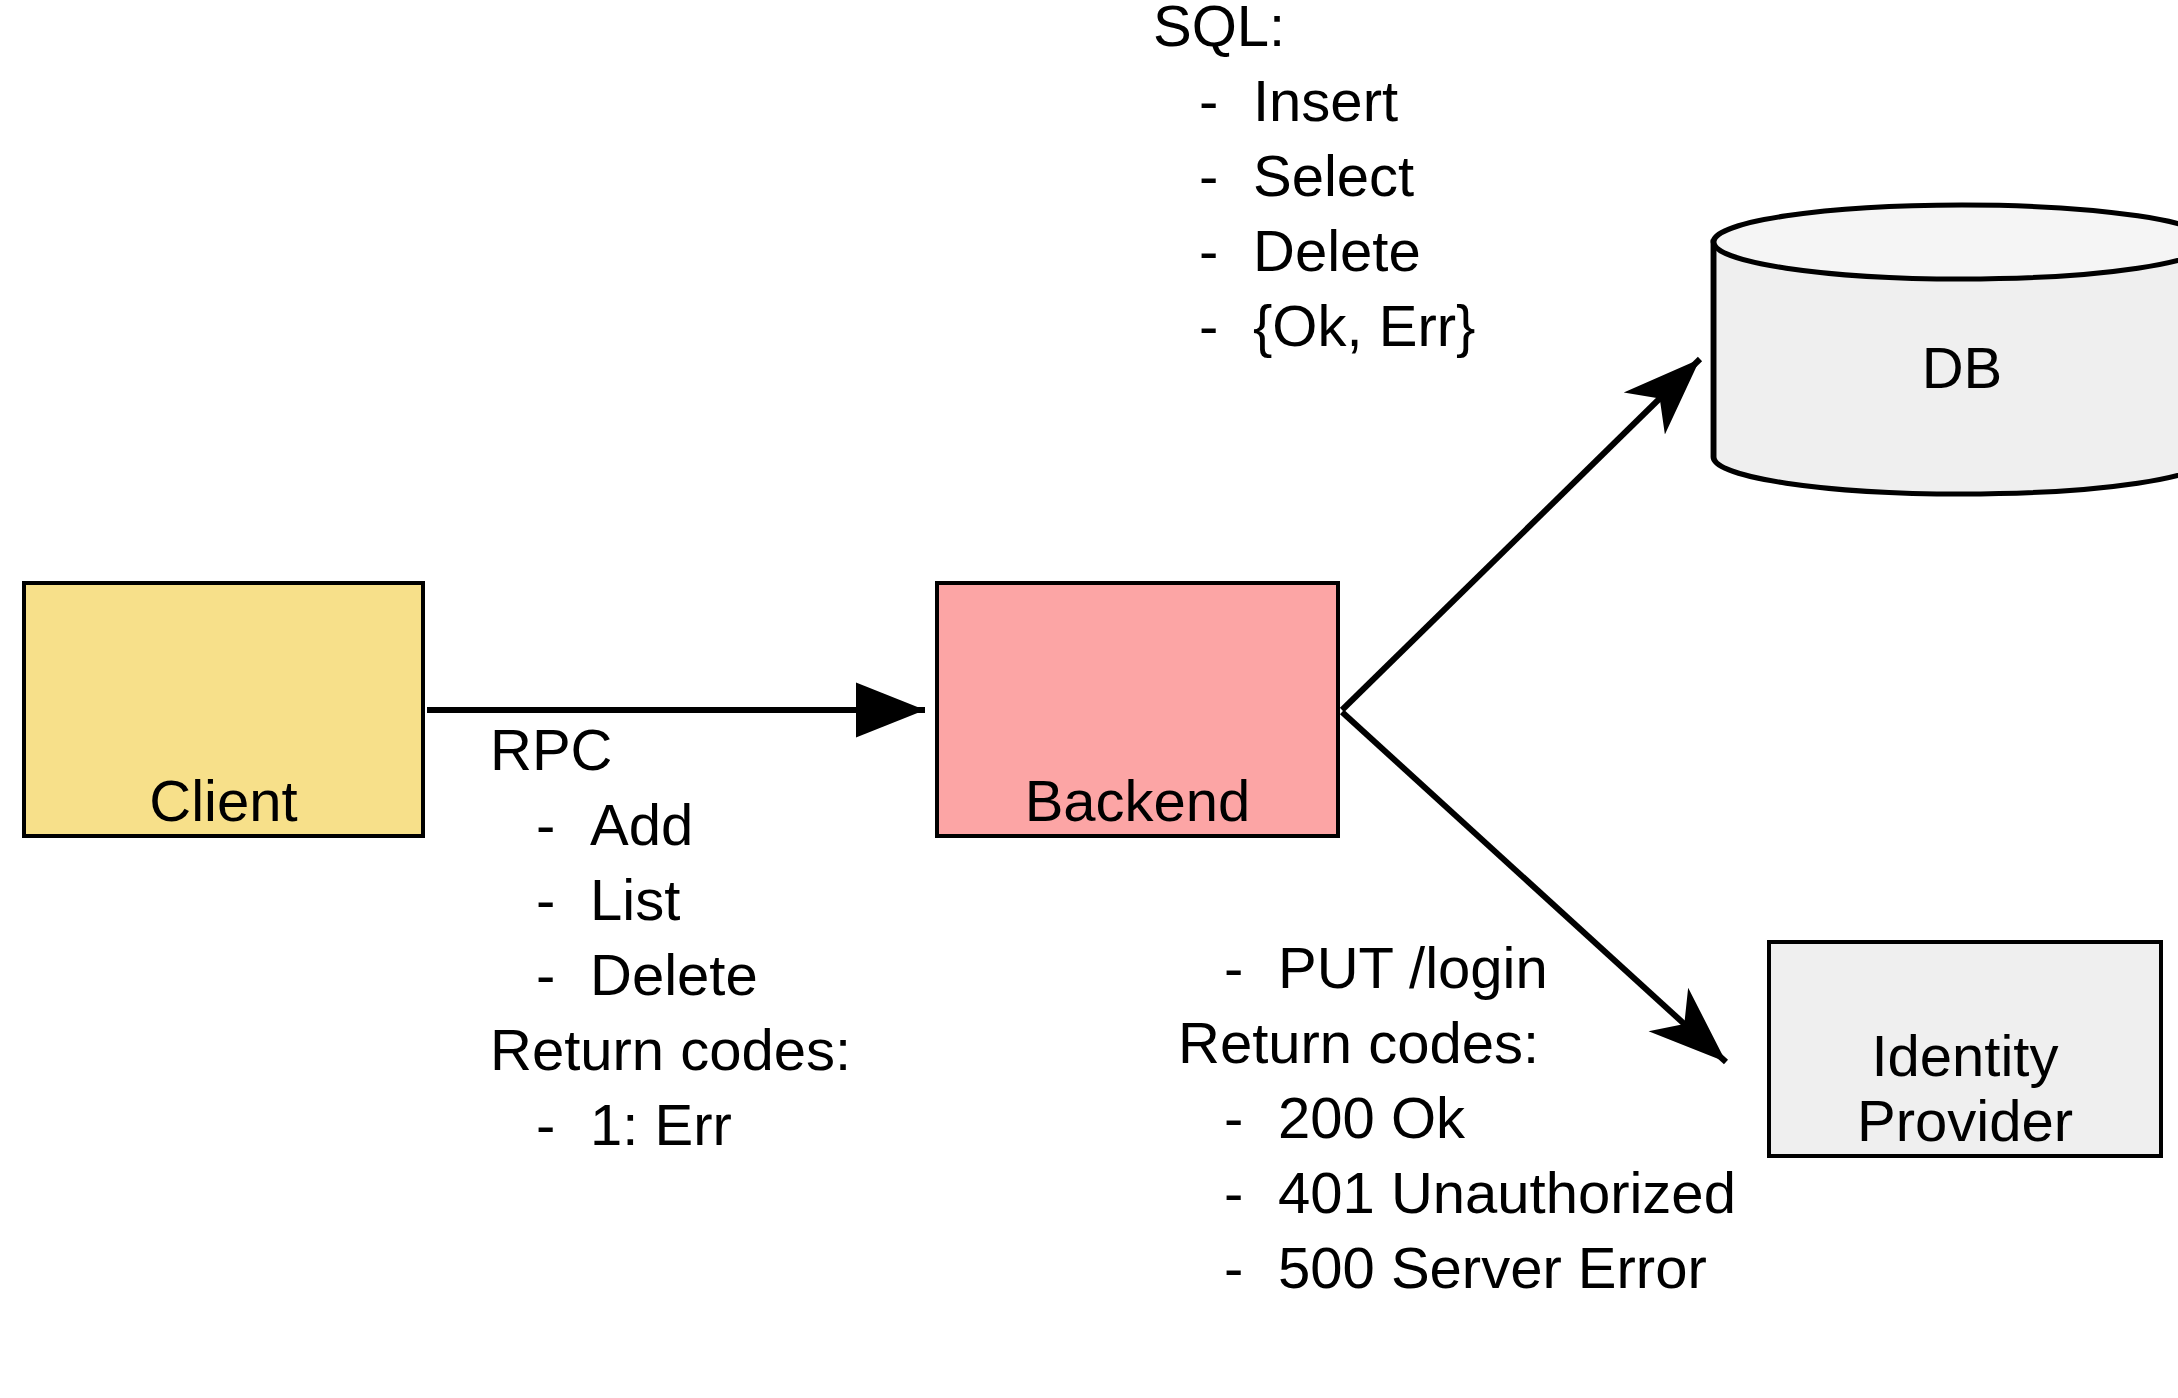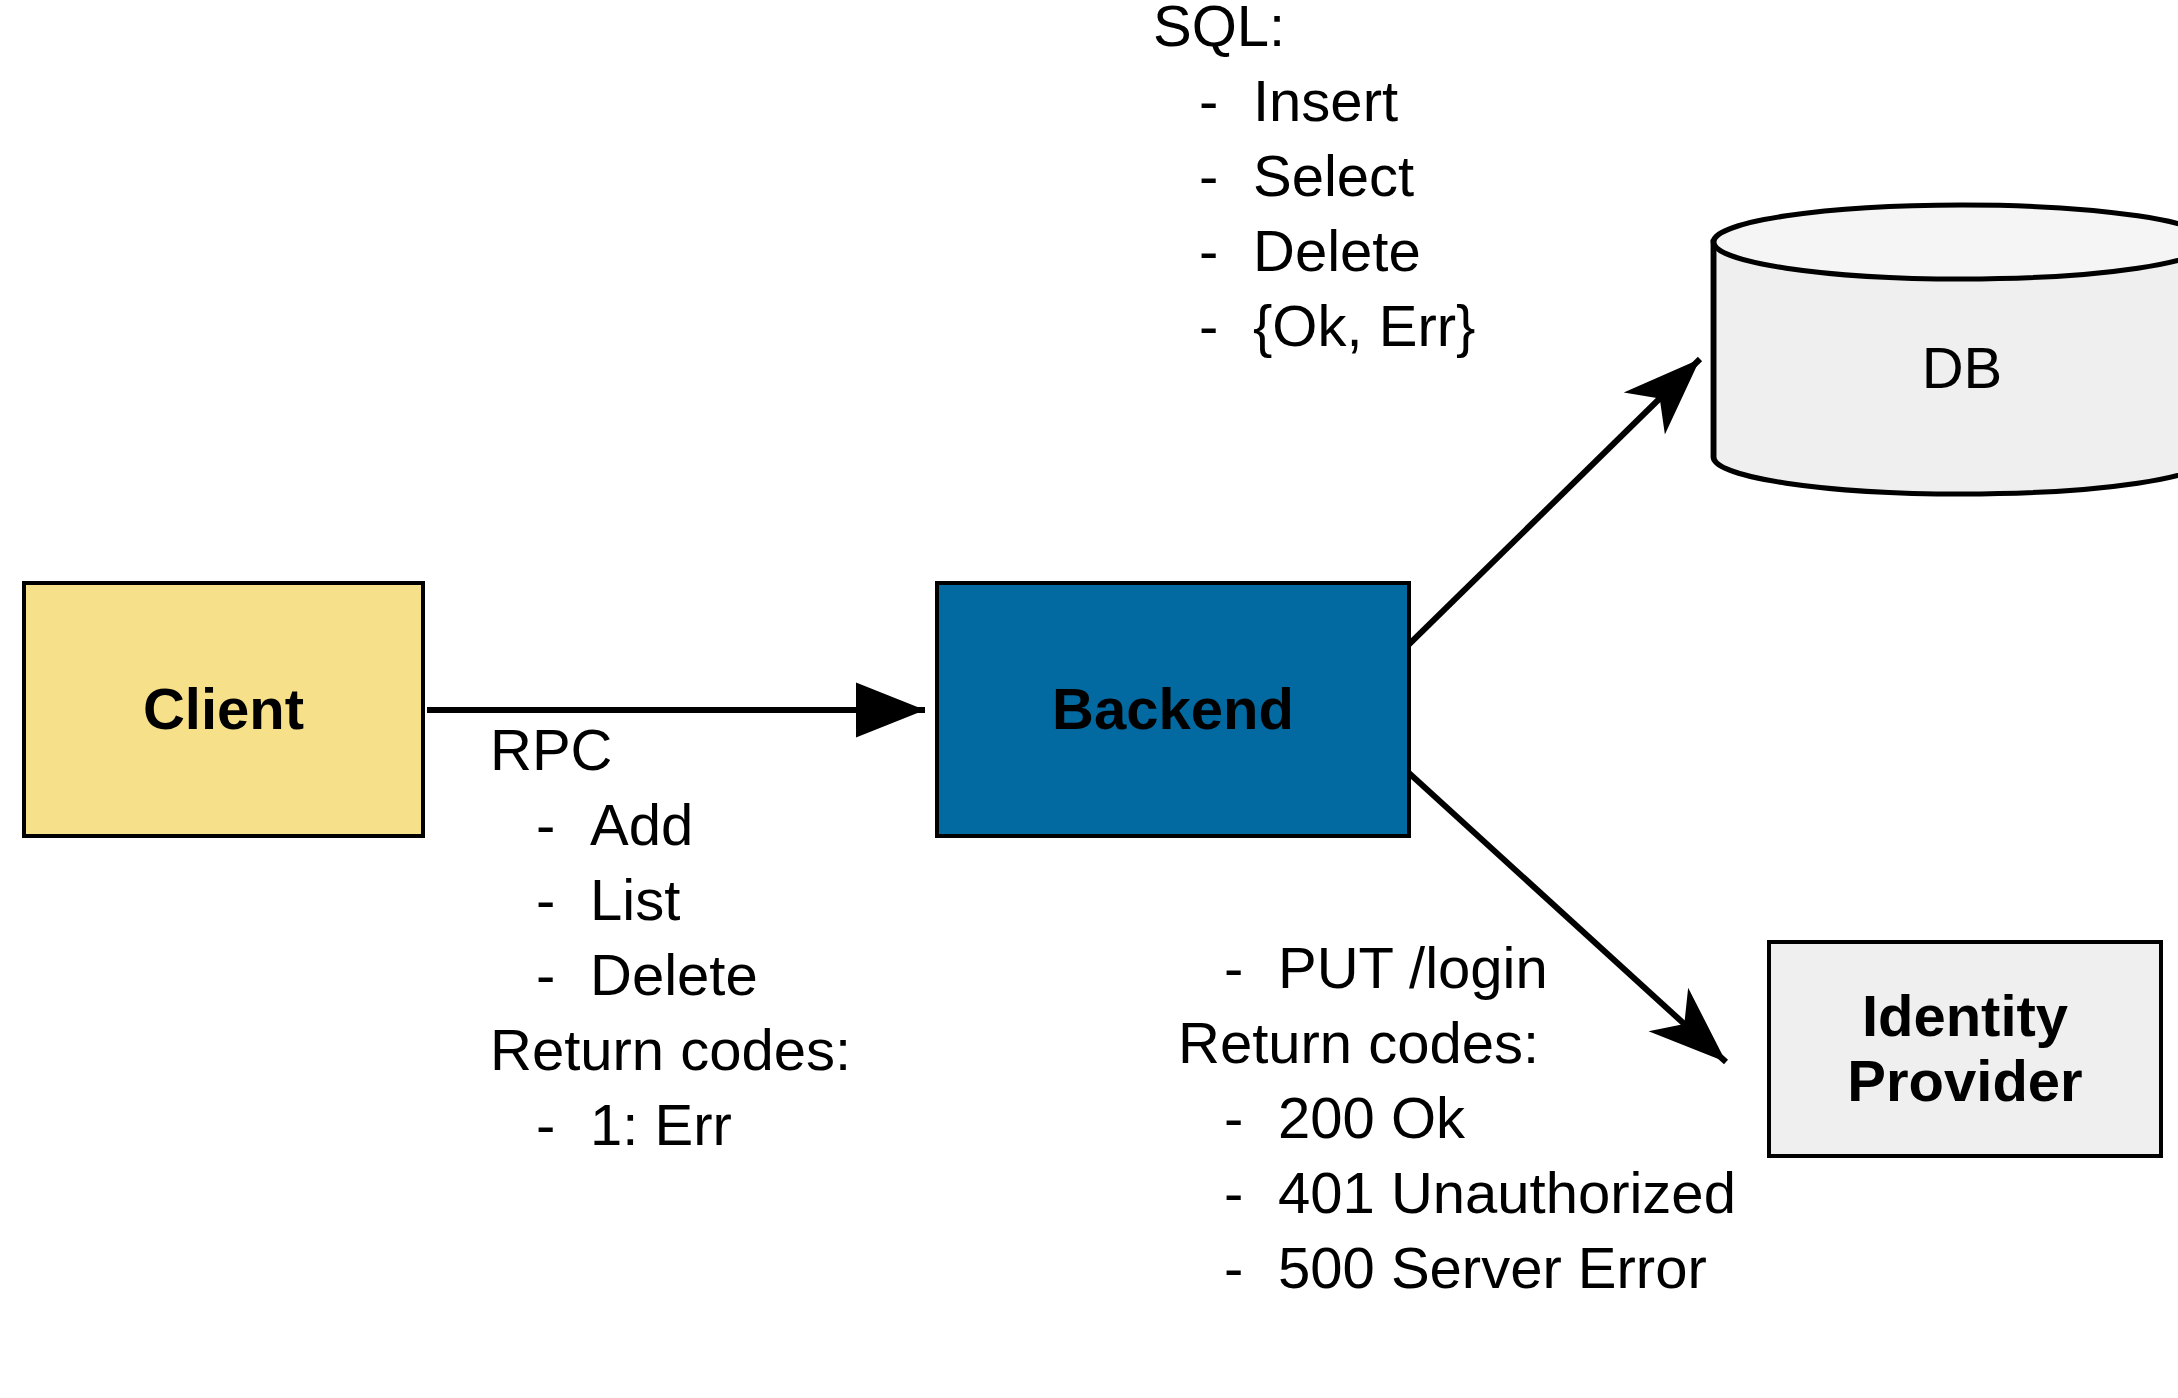--- a/index.html
+++ b/index.html
@@ -17,34 +17,33 @@
     color: #000000;
     overflow: hidden;
   }
 
   
   .node {
     position: absolute;
     box-sizing: border-box;
     border: 4px solid #000000;
     display: flex;
-    align-items: center;
+    align-items: flex-end;
     justify-content: center;
     text-align: center;
     line-height: 1.12;
     font-size: 58px;
-    font-weight: bold;
   }
   .node-client {
     left: 22px;  top: 581px;  width: 403px; height: 257px;
     background: #f7e08a;
   }
   .node-backend {
-    left: 935px; top: 581px;  width: 476px; height: 257px;
-    background: #0369a1;
+    left: 935px; top: 581px;  width: 405px; height: 257px;
+    background: #fca5a5;
   }
   .node-idp {
     left: 1735px; top: 940px; width: 396px; height: 218px;
     background: #efefef;
     margin-left: 32px;
   }
 
   
   .node-db {
     position: absolute;

